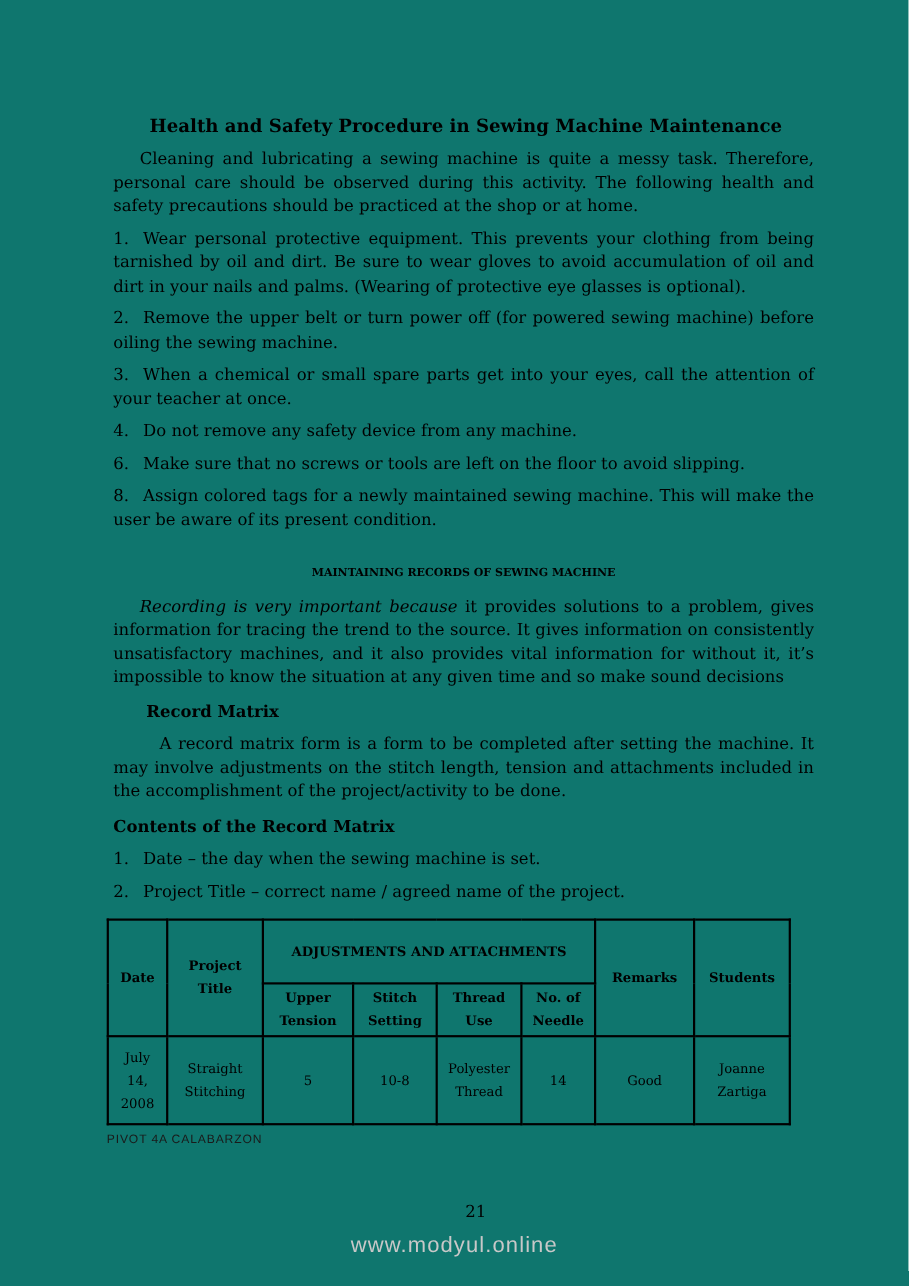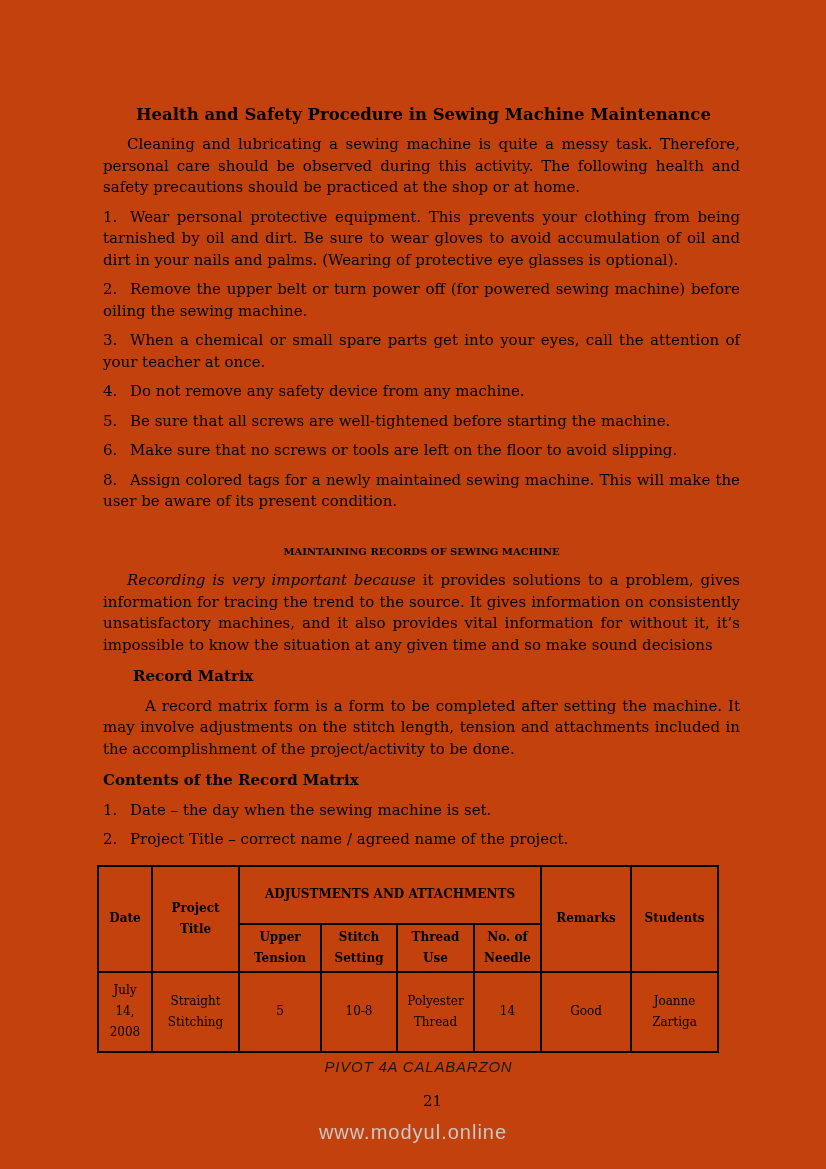--- a/index.html
+++ b/index.html
@@ -1,19 +1,19 @@
 <!DOCTYPE html>
 <html><head>
 <meta charset="utf-8">
 <style>
   html,body { margin:0; padding:0; background:#ffffff; }
   .page {
     position:relative;
     width:826px; height:1169px;
-    background:#c2410c;
+    background:#0f766e;
     color:#000;
     font-family:"DejaVu Serif", serif;
     font-size:15px;
     line-height:21.5px;
     overflow:hidden;
   }
   .content {
     position:absolute;
     left:103px; top:0;
     width:637px;
@@ -63,24 +63,23 @@
     overflow:hidden;
   }
   table.matrix th { font-weight:bold; }
   tr.hrow1 { height:58px; }
   tr.hrow2 { height:42px; }
   tr.drow  { height:80px; }
   td.vtop  { vertical-align:top;margin-left:18px; }
   .brand {
     width:643px;
     margin:3px 0 0 -6px;
-    text-align:center;
+    text-align:left;
     font-family:"Liberation Sans", sans-serif;
-    font-style:italic;
-    font-size:15px;
+    font-size:11px;
     letter-spacing:0.8px;
     color:#1a1a1a;
   }
   .page-number {
     position:absolute;
     left:0; right:0; top:1091px;
     text-align:center;
     font-size:15px;
     margin-left:39px;
   }
@@ -102,21 +101,20 @@
 
     <div class="h1">Health and Safety Procedure in Sewing Machine Maintenance</div>
 
     <p class="para indent1">Cleaning and lubricating a sewing machine is quite a messy task. Therefore, personal care should be observed during this activity.  The following health and safety precautions should be practiced at the  shop or at home.</p>
 
     <div>
       <p class="list-item"><span class="num">1.</span><span>Wear personal protective equipment. This prevents your clothing from being tarnished by oil and dirt.  Be sure to wear gloves to avoid accumulation of oil and dirt in your nails and palms.  (Wearing of protective eye glasses is optional).</span></p>
       <p class="list-item"><span class="num">2.</span><span>Remove the upper belt or turn power off (for powered sewing machine) before oiling the sewing machine.</span></p>
       <p class="list-item"><span class="num">3.</span><span>When a chemical or small spare parts get into your eyes, call the attention of your teacher at once.</span></p>
       <p class="list-item"><span class="num">4.</span><span>Do not remove any safety device from any machine.</span></p>
-      <p class="list-item"><span class="num">5.</span><span>Be sure that all screws are well-tightened before starting the machine.</span></p>
       <p class="list-item"><span class="num">6.</span><span>Make sure that no screws or tools are left on the floor to avoid slipping.</span></p>
       <p class="list-item"><span class="num">8.</span><span>Assign colored tags for a newly maintained sewing machine.  This will make the user be aware of its present condition.</span></p>
     </div>
 
     <div class="sec-heading">MAINTAINING RECORDS OF SEWING MACHINE</div>
 
     <p class="para indent1"><span class="italic">Recording is very important  because</span><span> it provides solutions to a problem, gives information for tracing the trend to the source. It gives information on consistently unsatisfactory machines, and  it also provides vital information for without it, it’s impossible to know the situation at any given time and so make sound decisions</span></p>
 
     <div class="sub-heading-indent">Record Matrix</div>
 

